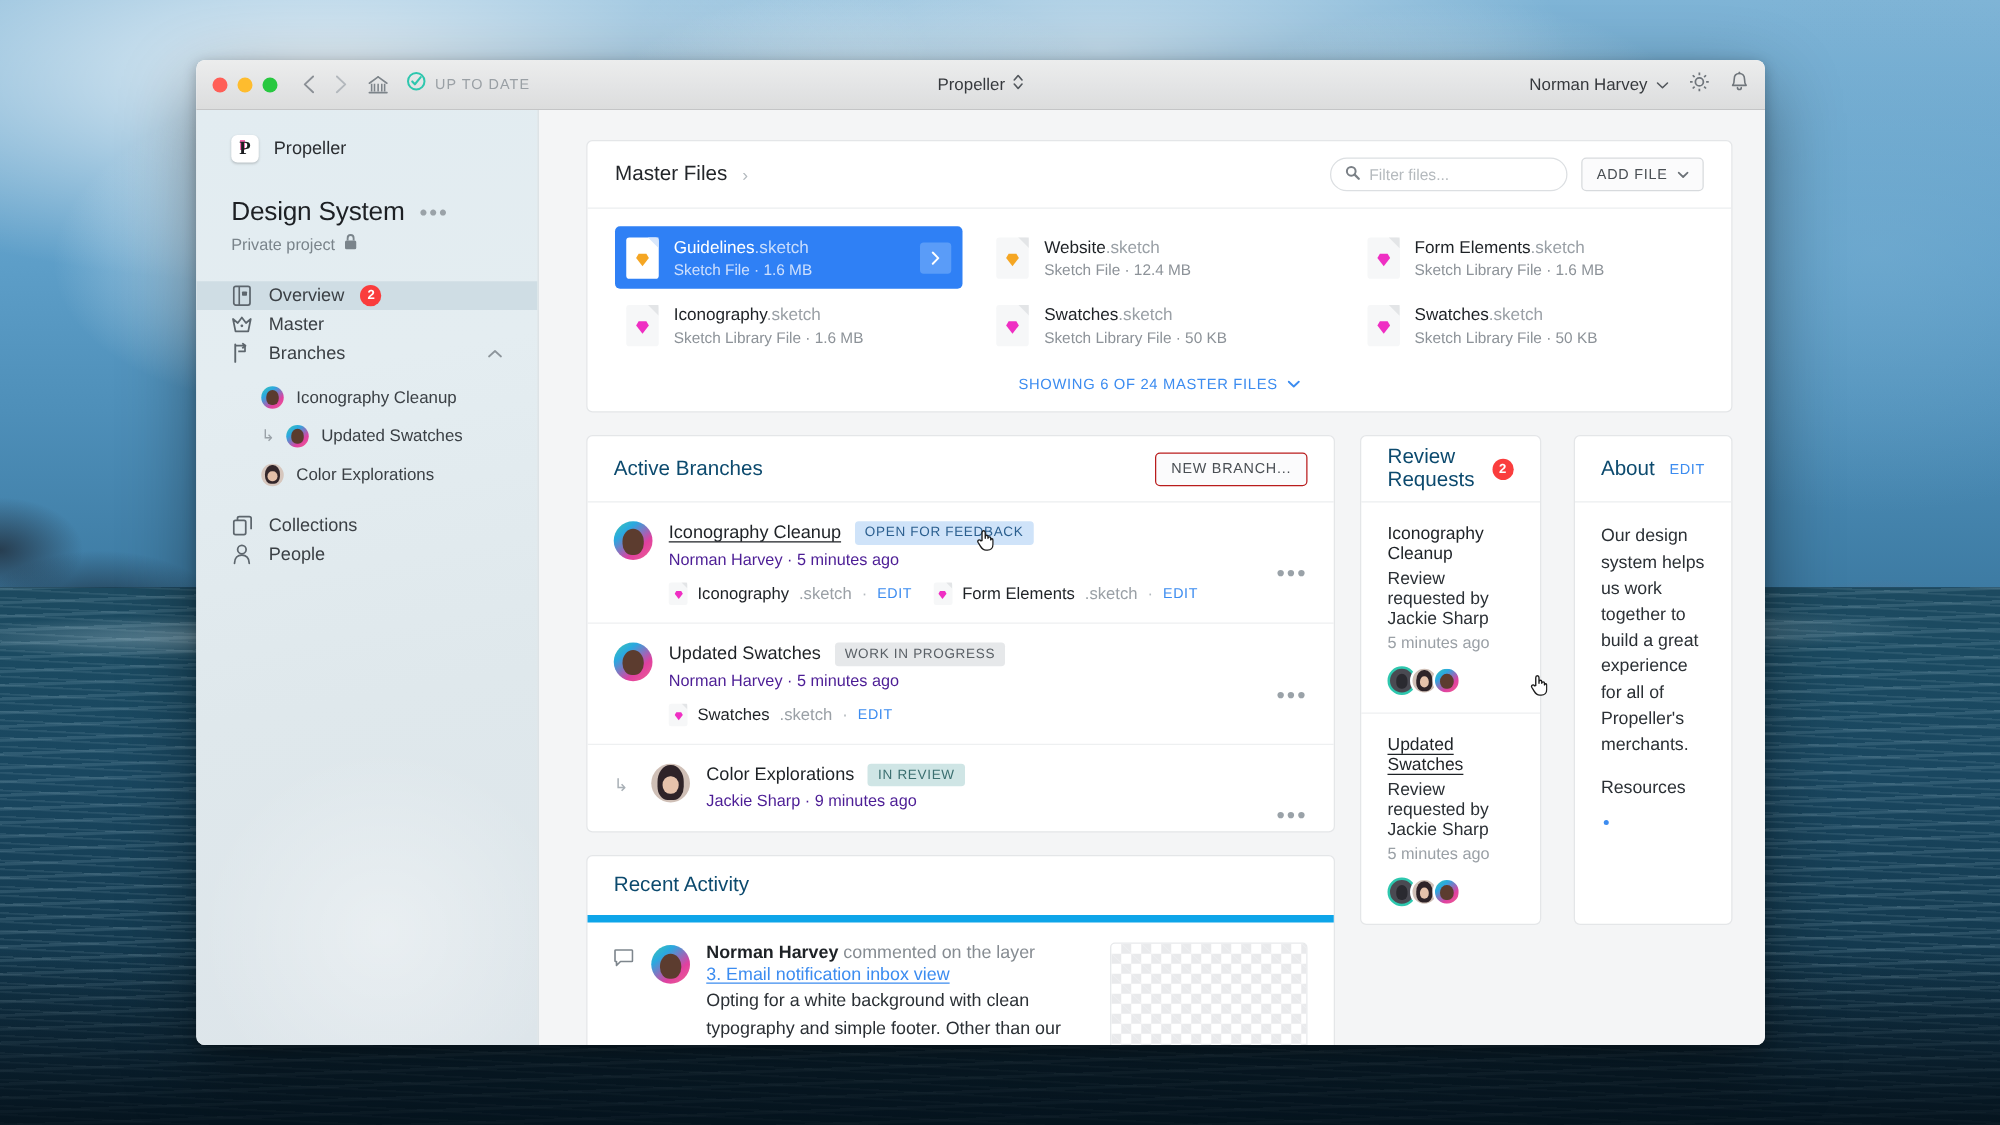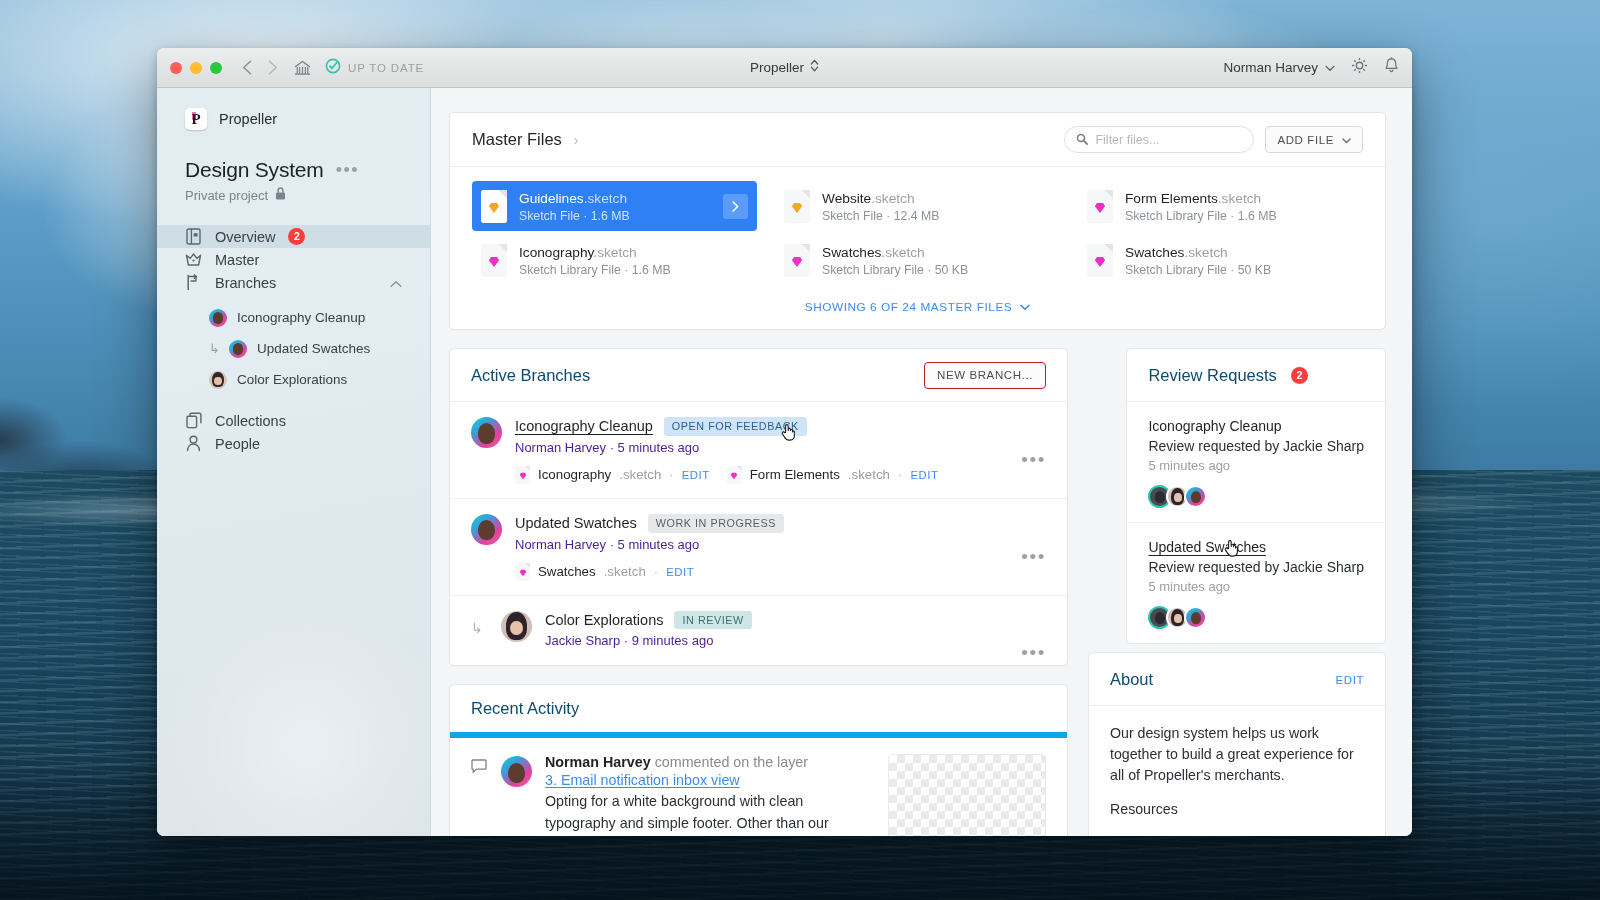--- a/index.html
+++ b/index.html
@@ -166,21 +166,21 @@
   .av { width:18px; height:18px; border-radius:50%; flex:0 0 18px; overflow:hidden; position:relative; }
   .av.n { background:linear-gradient(140deg,#3bc9b0 0%,#2aa8e0 30%,#e040a0 70%,#f06292 100%); }
   .av.n::after { content:""; position:absolute; left:22%; top:22%; width:56%; height:62%; border-radius:50% 50% 45% 45%; background:#5a3b2e; }
   .av.j { background:#d6c6bd; }
   .av.j::after { content:""; position:absolute; left:18%; top:8%; width:64%; height:86%; border-radius:48% 48% 40% 40%; background:#33262a; }
   .av.j::before { content:""; position:absolute; left:30%; top:34%; width:40%; height:44%; border-radius:50%; background:#e3bfa8; z-index:2; }
 
   
   .main {
     flex:1; min-width:0; background:#f4f5f6; overflow:hidden;
-    padding:24px 26px 0 18px;
+    padding:24px 26px 0 38px;
   }
   .card { background:#fff; border:1px solid #e4e6e8; border-radius:5px; }
 
   
   .mf-head { display:flex; align-items:center; padding:0 22px; height:54px; border-bottom:1px solid #eceef0; }
   .mf-title { font-size:16.5px; color:#23262a; }
   .mf-chev { margin-left:12px; color:#b3b9be; font-size:14px; }
   .mf-tools { margin-left:auto; display:flex; align-items:center; gap:11px; }
   .filter-box {
     width:190px; height:27px; border:1px solid #dcdfe2; border-radius:14px;
@@ -234,21 +234,21 @@
     color:#fff; font-size:13px;
   }
   .mf-foot {
     height:44px; display:flex; align-items:center; justify-content:center; gap:8px;
     color:#3c8cf0; font-size:11.8px; letter-spacing:.55px; cursor:default;
   }
 
   
   .lower { display:flex; gap:20px; margin-top:18px; align-items:flex-start; }
   .col-left { flex:1; min-width:0; display:flex; flex-direction:column; gap:18px; }
-  .col-right { width:298px; flex:0 0 298px; display:flex; flex-direction:column; gap:8px;align-items:flex-end; }
+  .col-right { width:298px; flex:0 0 298px; display:flex; flex-direction:row; gap:26px; }
 
   .sec-head { display:flex; align-items:center; padding:0 21px; height:53px; border-bottom:1px solid #eceef0; }
   .sec-title { font-size:16.5px; color:#0c4a6e; }
   .newbranch-btn {
     margin-left:auto; height:27px; border:1px solid #b91c1c; border-radius:4px;
     background:#fbfbfc; padding:0 12px; display:flex; align-items:center;
     font-size:11.5px; letter-spacing:.6px; color:#4a4f54; cursor:default;
   }
 
   .branch-row { padding:15px 21px 14px 21px; border-bottom:1px solid #eef0f1; position:relative; }

